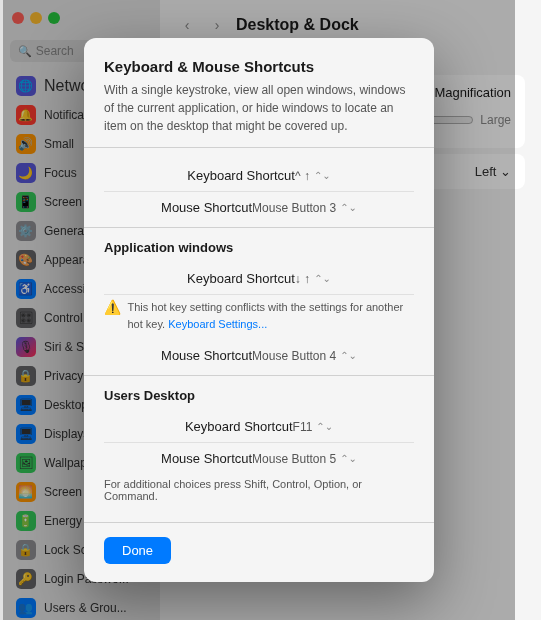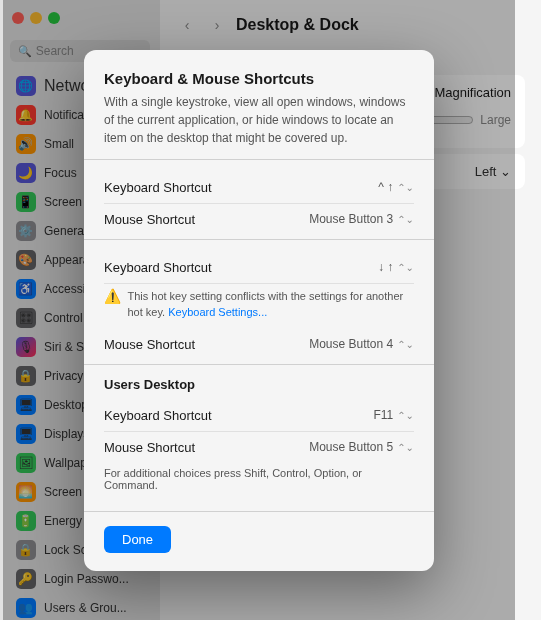--- a/index.html
+++ b/index.html
@@ -204,21 +204,21 @@
     .shortcut-section-title {
       font-size: 13px;
       font-weight: 600;
       color: #1a1a1a;
       margin-bottom: 8px;
     }
 
     .shortcut-row {
       display: flex;
       align-items: center;
-      justify-content: space-between;
+      justify-content: center;
       padding: 8px 0;
       border-bottom: 1px solid #e0e0e0;
     }
 
     .shortcut-row:last-child {
       border-bottom: none;
     }
 
     .shortcut-label {
       font-size: 13px;
@@ -463,20 +463,21 @@
             <span class="shortcut-label">Keyboard Shortcut</span>
             <div class="shortcut-value">^ ↑ <span class="stepper-icon">⌃⌄</span></div>
           </div>
           <div class="shortcut-row">
             <span class="shortcut-label">Mouse Shortcut</span>
             <div class="shortcut-value">Mouse Button 3 <span class="stepper-icon">⌃⌄</span></div>
           </div>
         </div>
         <div class="modal-divider"></div>
         <div class="shortcut-section">
+          <div class="shortcut-section-title">Application windows</div>
           <div class="shortcut-row">
             <span class="shortcut-label">Keyboard Shortcut</span>
             <div class="shortcut-value">↓ ↑ <span class="stepper-icon">⌃⌄</span></div>
           </div>
           <div class="warning-row">
             <span class="warning-icon">⚠️</span>
             <span class="warning-text">This hot key setting conflicts with the settings for another hot key. <span class="warning-link">Keyboard Settings...</span></span>
           </div>
           <div class="shortcut-row">
             <span class="shortcut-label">Mouse Shortcut</span>

